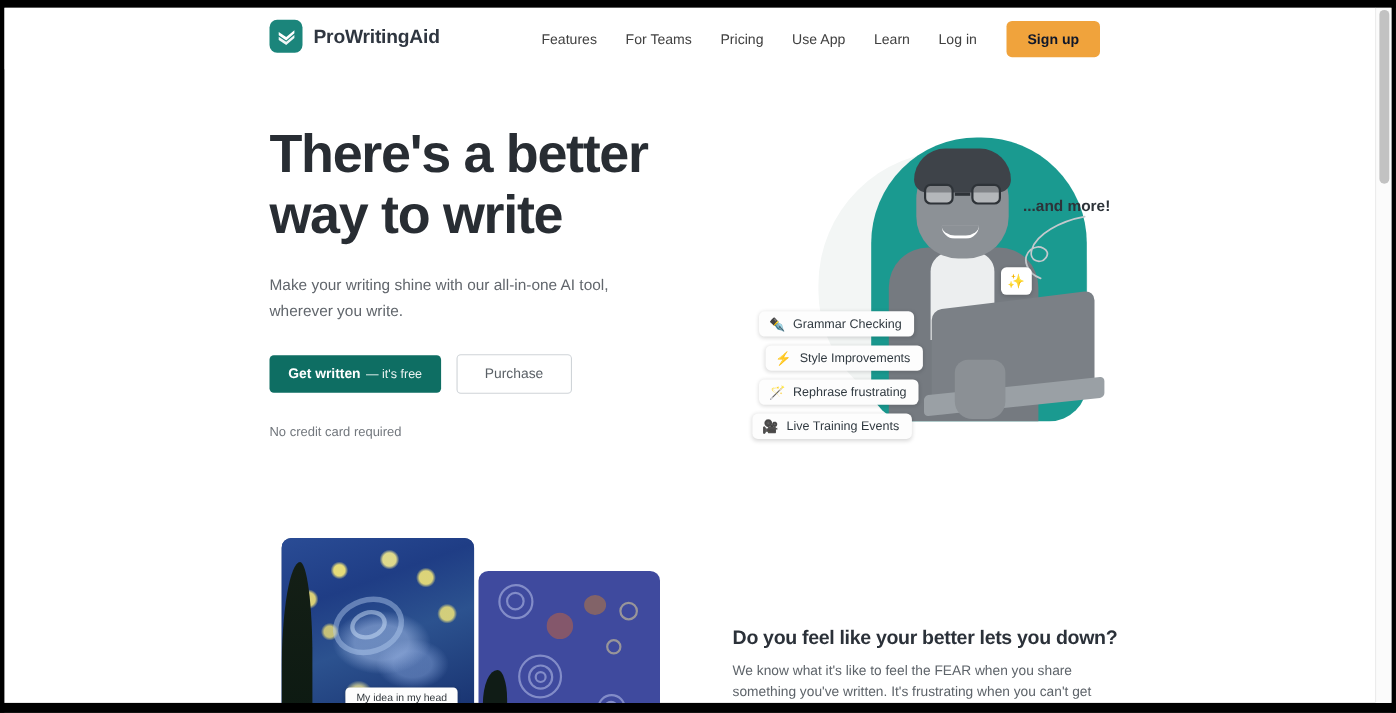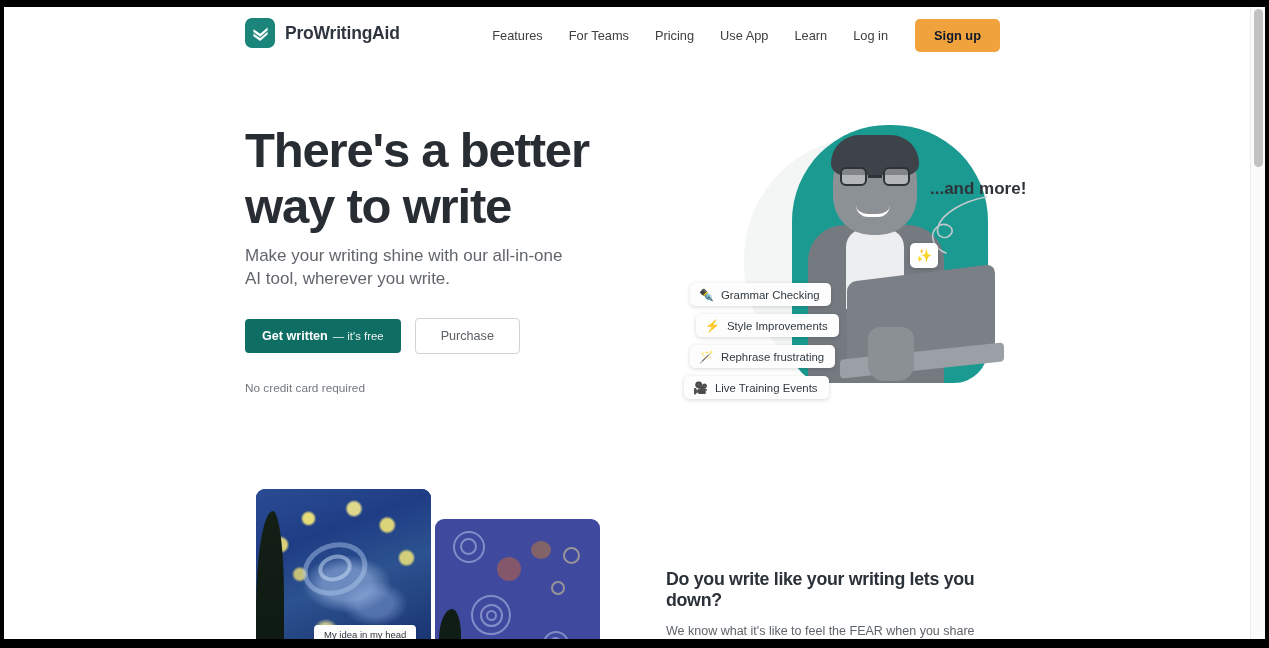--- a/index.html
+++ b/index.html
@@ -89,28 +89,28 @@
     padding: 9px 19px;
     border: none; border-radius: 5px;
     cursor: pointer;
     font-family: "Liberation Sans", sans-serif;
     white-space: nowrap;
   }
 
   
   #hero { position: absolute; top: 56px; left: 0; width: 1246px; height: 420px; }
 
-  #hero-copy { position: absolute; left: 241px; top: 59px; width: 400px; }
+  #hero-copy { position: absolute; left: 241px; top: 49px; width: 400px; }
   #hero-title {
     font-size: 49px; line-height: 56px; font-weight: bold;
     color: #282d33; letter-spacing: -1.2px;
   }
   #hero-subtitle {
-    margin-top: 10px;
-    font-size: 17px; line-height: 23px; color: #61666c;
+    margin-top: 24px;
+    font-size: 14px; line-height: 23px; color: #61666c;
     width: 330px;
   }
   #hero-cta-row { margin-top: 28px; display: flex; align-items: center; gap: 14px; }
   #get-started-button {
     background: #0e6e63; color: #fff;
     border: none; border-radius: 4px;
     padding: 10px 17px;
     font-size: 12.6px; cursor: pointer;
     font-family: "Liberation Sans", sans-serif;
     white-space: nowrap;
@@ -216,21 +216,21 @@
     font-size: 11.4px; color: #303940; white-space: nowrap;
   }
   .feature-chip .chip-icon { font-size: 12px; line-height: 1; }
   #chip-0 { left: 18px; top: 170px; }
   #chip-1 { left: 24px; top: 201px; }
   #chip-2 { left: 18px; top: 232px; }
   #chip-3 { left: 12px; top: 263px; }
 
   #and-more-label {
     position: absolute; left: 258px; top: 66px;
-    font-size: 17px; font-weight: bold; color: #2d3339;
+    font-size: 14px; font-weight: bold; color: #2d3339;
     white-space: nowrap;
   }
   #and-more-curve { position: absolute; left: 252px; top: 78px; }
   #sparkle-chip {
     position: absolute; left: 238px; top: 130px;
     width: 28px; height: 25px;
     background: #fff; border-radius: 5px;
     box-shadow: 0 1px 4px rgba(0,0,0,.18);
     display: flex; align-items: center; justify-content: center;
     font-size: 13px;
@@ -427,21 +427,21 @@
       <div id="starry-card">
         <div id="starry-sky"></div>
         <div id="starry-swirl-a"></div>
         <div id="starry-swirl-b"></div>
         <div id="starry-cypress"></div>
         <div id="starry-caption">My idea in my head</div>
       </div>
     </div>
 
     <div id="section-two-copy">
-      <h2 id="section-two-title">Do you write like your writing lets you down?</h2>
+      <h2 id="section-two-title">Do you feel like your better lets you down?</h2>
       <p id="section-two-body">We know what it's like to feel the FEAR when you share something you've written. It's frustrating when you can't get your writing to do your ideas justice.</p>
     </div>
   </div>
 
   <div id="scrollbar-track">
     <div id="scrollbar-thumb"></div>
   </div>
 
 </div>
 

